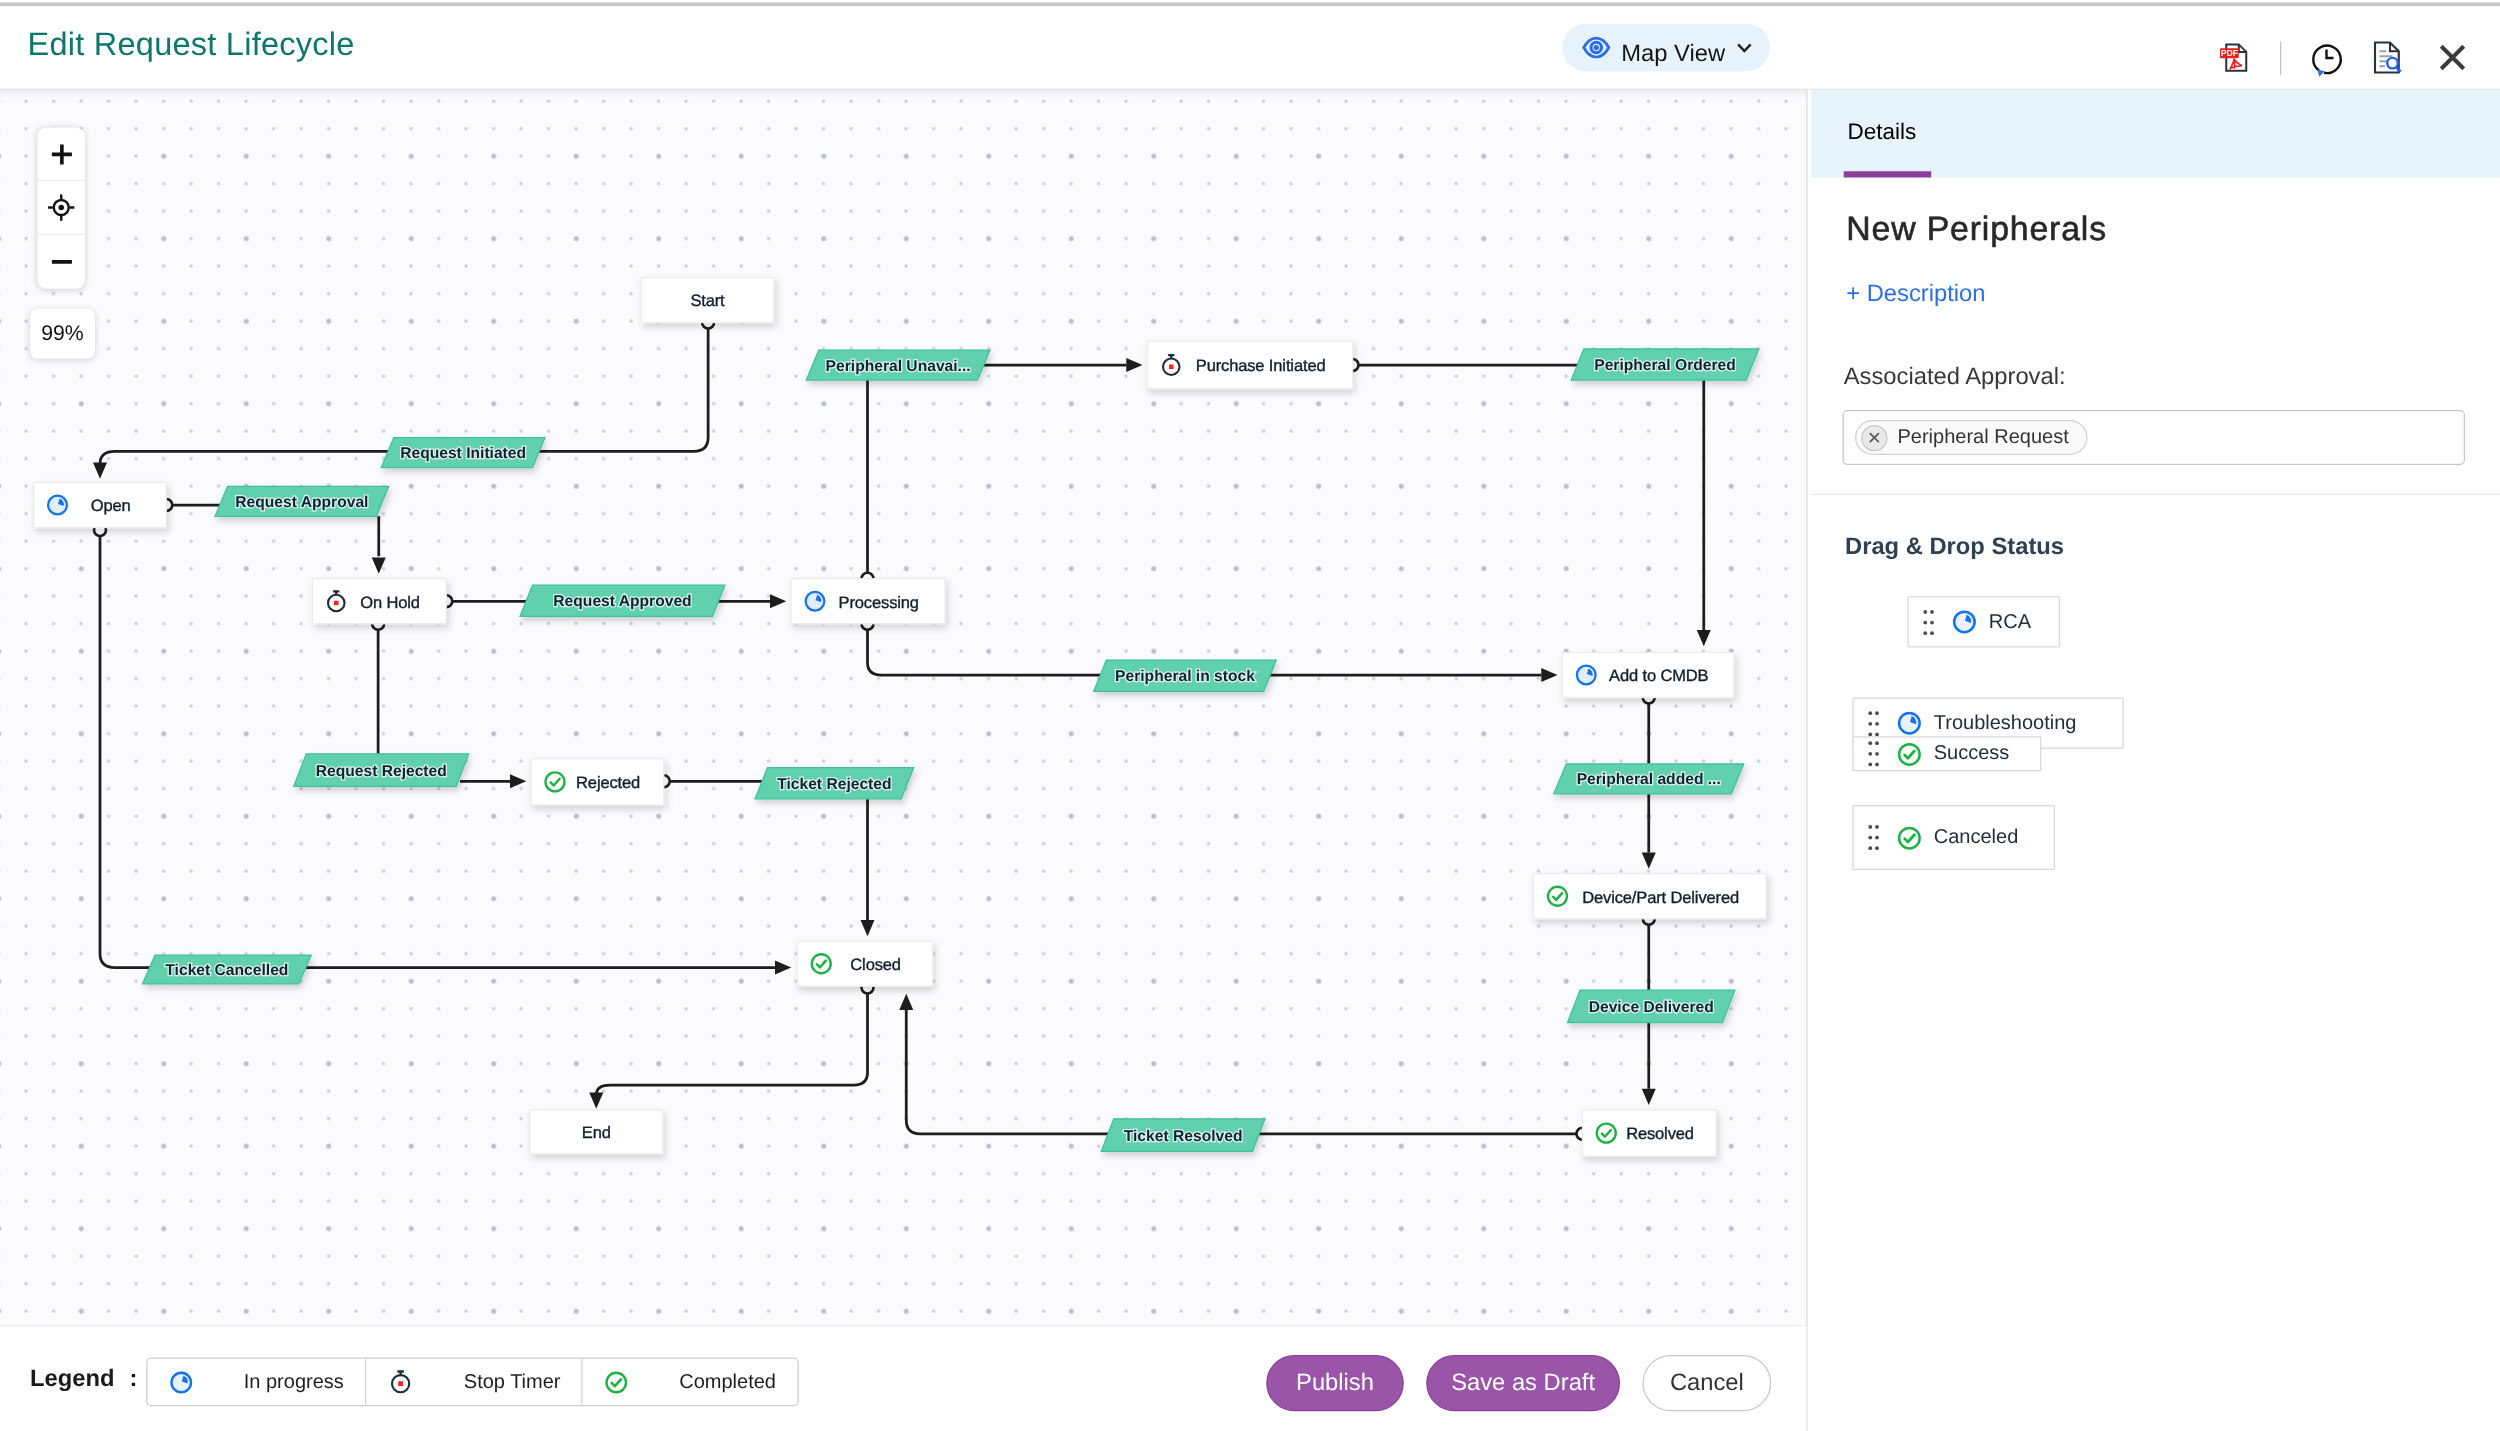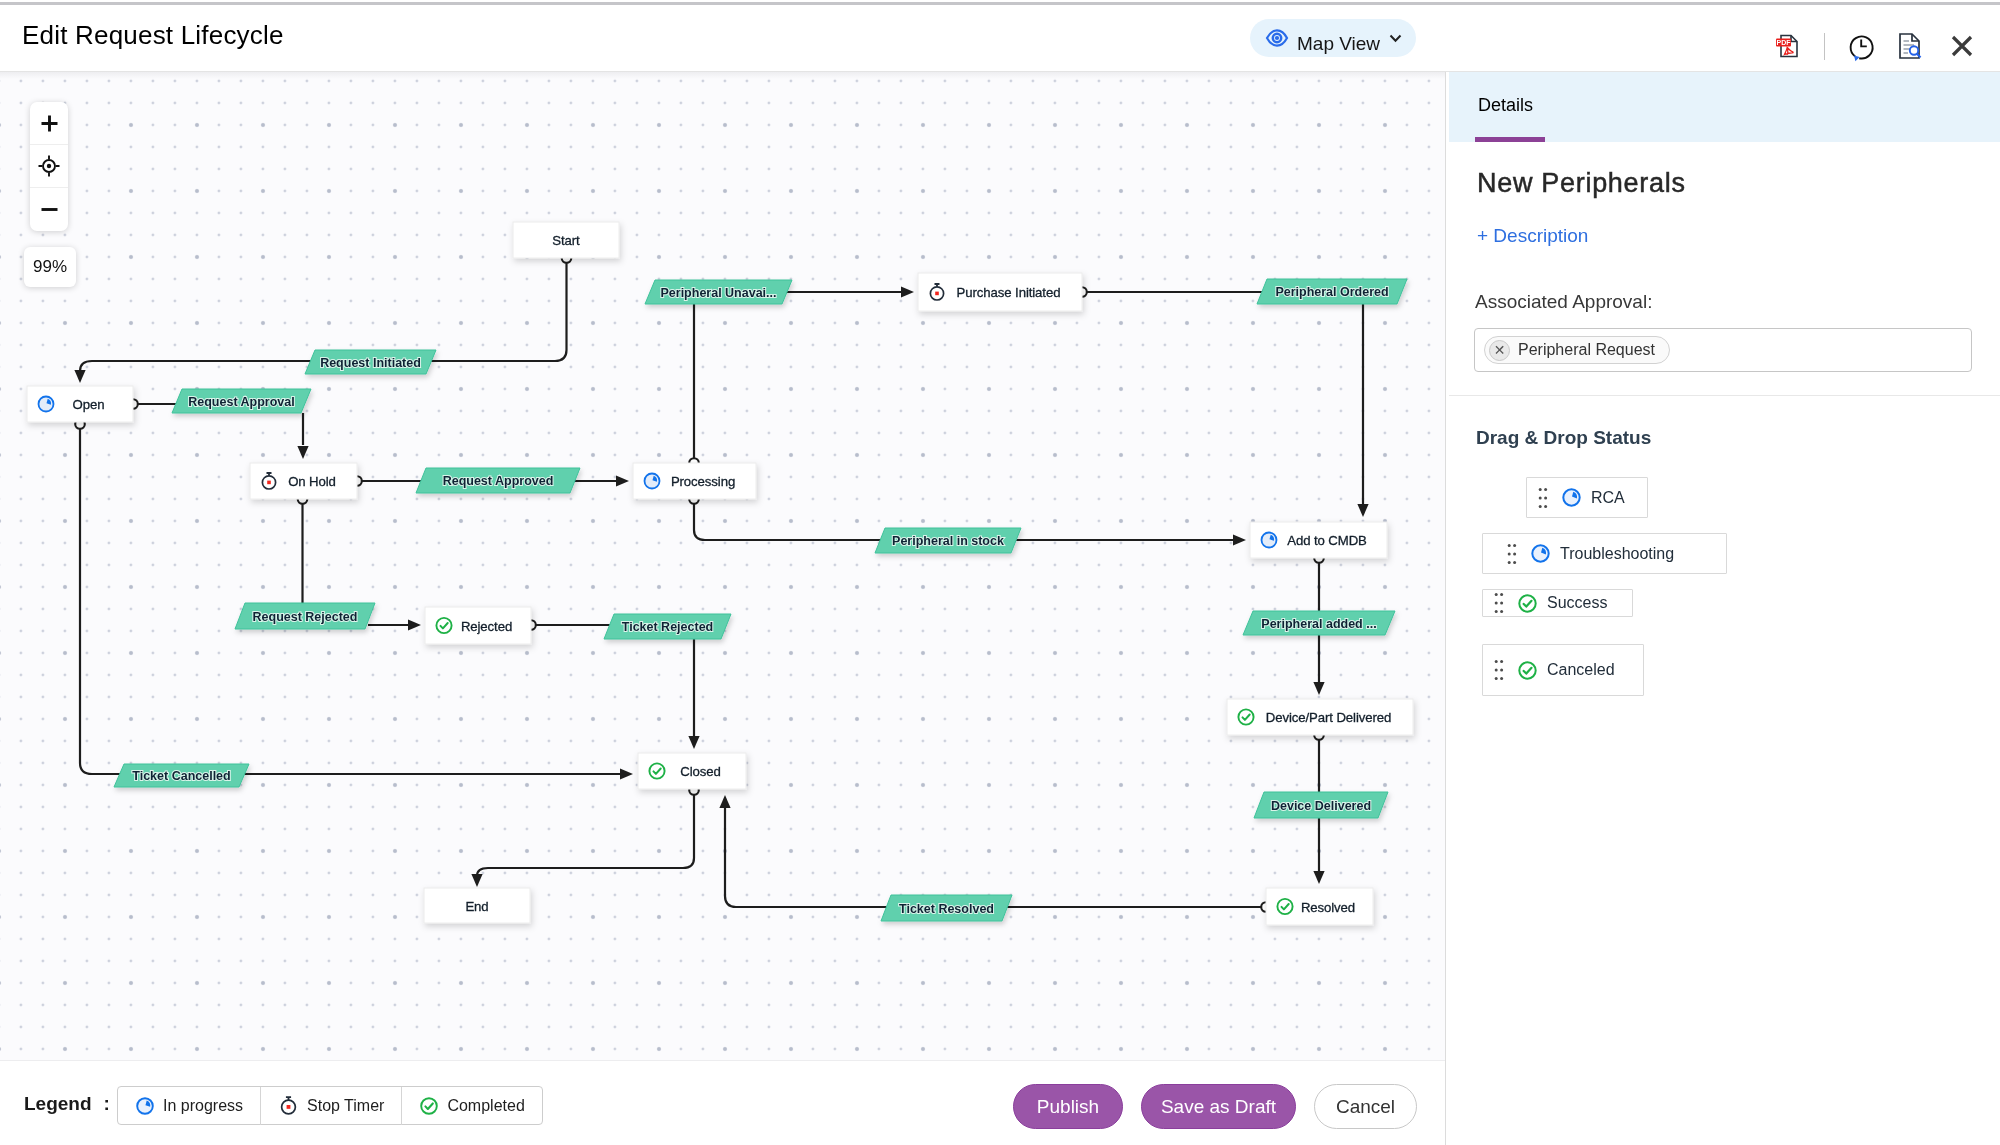--- a/index.html
+++ b/index.html
@@ -1,20 +1,20 @@
 <!DOCTYPE html>
 <html><head><meta charset="utf-8">
 <style>
 *{margin:0;padding:0;box-sizing:border-box}
 html,body{width:2000px;height:1145px;overflow:hidden;background:#fff;
  font-family:"Liberation Sans",sans-serif;}
 .frame{position:absolute;left:0;top:2px;width:2000px;height:2.5px;background:#c5c5c9;}
 
 .hdr{position:absolute;left:0;top:5px;width:2000px;height:67px;background:#fff;border-bottom:1px solid #e4e4e4;}
-.title{position:absolute;left:22px;top:15px;font-size:26px;font-weight:500;color:#000000;letter-spacing:0.2px;}
+.title{position:absolute;left:22px;top:15px;font-size:26px;font-weight:500;color:#0f766e;letter-spacing:0.2px;}
 .mapview{position:absolute;left:1250px;top:14px;width:166px;height:38px;background:#e6f3fc;border-radius:19px;display:flex;align-items:center;}
 .mapview span{font-size:19px;color:#151515;font-weight:500;margin-left:8px;margin-top:12px;}
 .hicons{position:absolute;right:22px;top:23px;display:flex;align-items:center;}
 
 .canvas{position:absolute;left:0;top:72px;width:1445px;height:988px;background-color:#fbfbfd;
 background-image:radial-gradient(circle,#b7bdcc 1.3px,rgba(183,189,204,0) 2.6px),radial-gradient(circle,#ccd0dc 0.9px,rgba(204,208,220,0) 1.8px);
 background-size:66px 66px,22px 22px;background-position:32px 20px,9.9px -2.1px;
 }
 .zoombox{position:absolute;left:30px;top:30px;width:38px;height:129px;background:#fff;border-radius:7px;box-shadow:0 1px 6px rgba(0,0,0,.18);}
 .zoombox .zc{height:43px;display:flex;align-items:center;justify-content:center;border-bottom:1px solid #eee;}
@@ -40,21 +40,21 @@
 .drag{position:absolute;left:33px;border:1px solid #d9d9d9;background:#fff;display:flex;align-items:center;border-radius:1px;}
 .drag .dots{margin-left:11px;width:10px;}
 .drag span{font-size:16px;color:#222e3a;font-weight:500;margin-left:9px;}
 .drag svg.ic{margin-left:13px;}
 
 .foot{position:absolute;left:0;top:1060px;width:1445px;height:85px;background:#fff;border-top:1px solid #ededef;}
 .vline{position:absolute;left:1445px;top:72px;width:1px;height:1073px;background:#dcdcdc;}
 .leg{position:absolute;left:24px;top:32px;font-size:19px;font-weight:700;color:#1a1a1a;}
 .leg i{font-style:normal;font-weight:700;margin-left:12px;}
 .legbox{position:absolute;left:117px;top:25px;height:39px;border:1px solid #cdcdcd;border-radius:4px;display:flex;align-items:center;background:#fff;}
-.legbox .li{display:flex;align-items:center;padding:0 17px;}
+.legbox .li{display:flex;align-items:center;padding:0 17px;gap:32px;}
 .legbox .li span{font-size:16px;color:#1e1e1e;margin-left:8px;}
 .legbox .dv{width:1px;height:38px;background:#d5d5d5;}
 .btn{position:absolute;top:23px;height:45px;border-radius:22.5px;font-size:19px;display:flex;align-items:center;justify-content:center;font-family:"Liberation Sans",sans-serif;}
 .btn.purple{background:#9a55a8;border:1px solid #8a3e9c;color:#fff;}
 .btn.white{background:#fff;border:1px solid #c8c8c8;color:#333;}
 </style></head>
 <body>
 <div class="frame"></div>
 <div class="hdr">
   <div class="title">Edit Request Lifecycle</div>
@@ -329,21 +329,21 @@
         <circle cx="7.6" cy="11" r="1.5" fill="#4c4c4c"></circle>
 <circle cx="2.2" cy="19.5" r="1.5" fill="#4c4c4c"></circle>
         <circle cx="7.6" cy="19.5" r="1.5" fill="#4c4c4c"></circle>
       </svg>
       <svg class="ic" width="21" height="21" viewBox="-10.5 -10.5 21 21">
         <circle r="8.2" fill="#e9f1fd" stroke="#1273eb" stroke-width="2"></circle>
         <path d="M0.5,-0.9 L1.8,-5.7 A5.9,5.9 0 0 1 5.4,0.9 Z" fill="#1273eb"></path>
       </svg>
       <span>RCA</span>
     </div>
-<div class="drag" style="top:461px;width:245px;height:41px;padding-left:13px;">
+<div class="drag" style="top:486px;width:217px;height:41px;">
       <svg class="dots" width="10" height="22" viewBox="0 0 10 22">
 <circle cx="2.2" cy="2.5" r="1.5" fill="#4c4c4c"></circle>
         <circle cx="7.6" cy="2.5" r="1.5" fill="#4c4c4c"></circle>
 <circle cx="2.2" cy="11" r="1.5" fill="#4c4c4c"></circle>
         <circle cx="7.6" cy="11" r="1.5" fill="#4c4c4c"></circle>
 <circle cx="2.2" cy="19.5" r="1.5" fill="#4c4c4c"></circle>
         <circle cx="7.6" cy="19.5" r="1.5" fill="#4c4c4c"></circle>
       </svg>
       <svg class="ic" width="21" height="21" viewBox="-10.5 -10.5 21 21">
         <circle r="8.2" fill="#e9f1fd" stroke="#1273eb" stroke-width="2"></circle>

